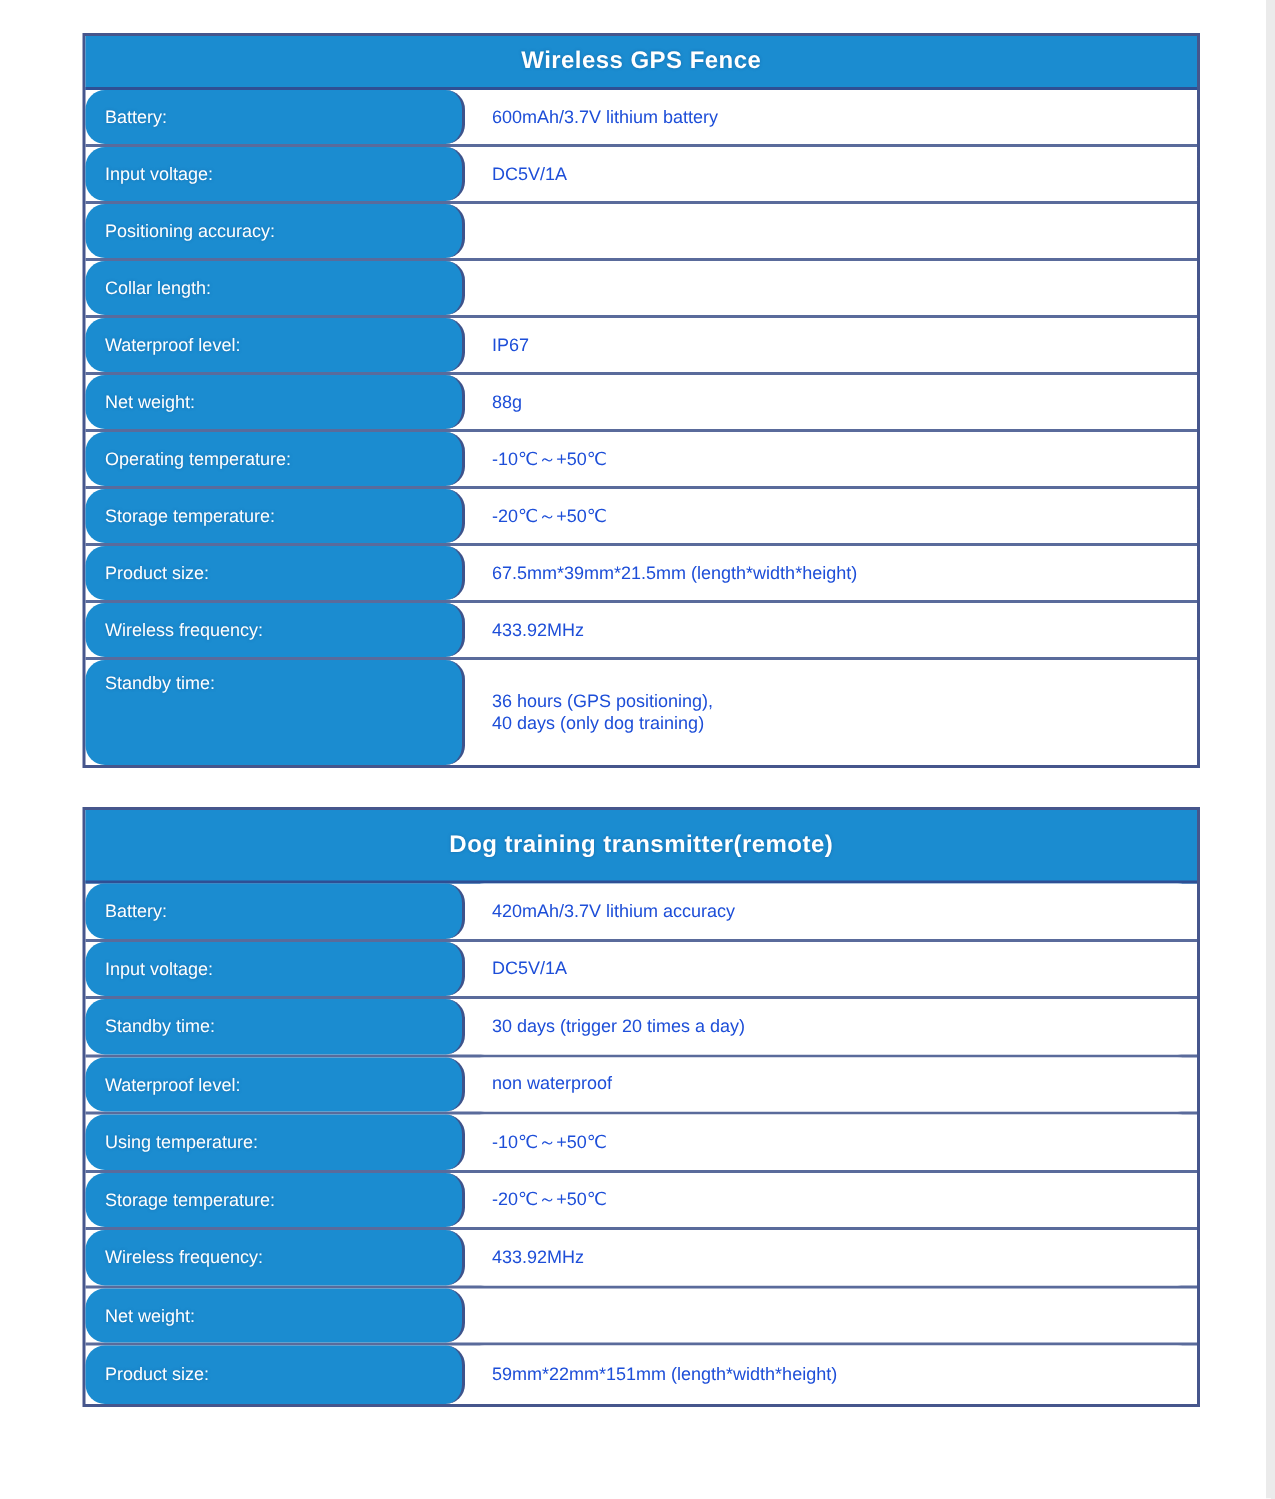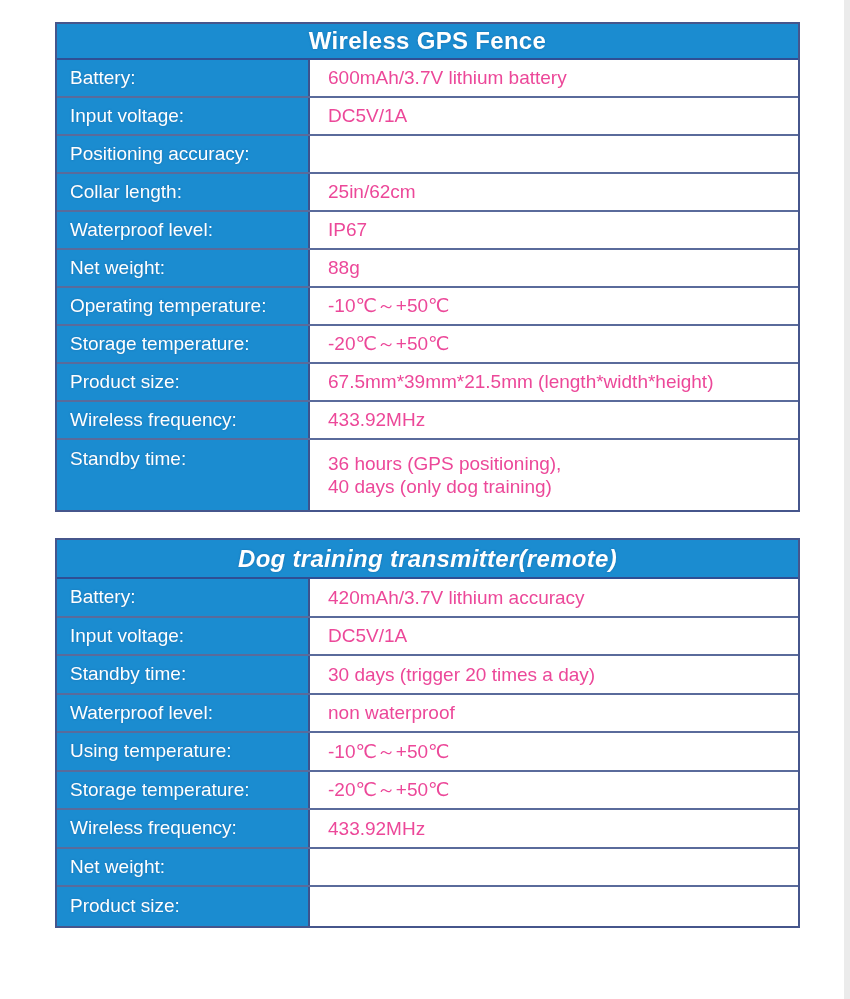--- a/index.html
+++ b/index.html
@@ -26,56 +26,57 @@
     width: 745px;
     border: 2px solid #46568c;
     background: #ffffff;
   }
   .spec-table.table-1 { top: 22px; }
   .spec-table.table-2 { top: 538px; }
   .table-header {
     background: #1b8cd0;
     color: #ffffff;
     font-weight: bold;
-    font-size: 24px;
+    font-size: 16px;
     letter-spacing: 0.3px;
     text-align: center;
     display: flex;
     align-items: center;
     justify-content: center;
     border-bottom: 2px solid #2f4f94;
     text-shadow: 0 0 2px rgba(20,80,140,0.55);
   }
   .table-1 .table-header { height: 36px; }
-  .table-2 .table-header { height: 39px; font-style: italic; }
+  .table-2 .table-header { height: 49px; }
   .row {
     display: grid;
     grid-template-columns: 253px 1fr;
     border-bottom: 2px solid #5a6b9b;
   }
   .row:last-child { border-bottom: none; }
   .table-1 .row { height: 38px; }
   .table-2 .row { height: 38.5px; }
   .table-1 .row.tall { height: 70px; }
   .cell {
     display: flex;
     align-items: center;
-    font-size: 19px;
+    font-size: 12px;
+    border-radius: 13px;
   }
   .cell.label {
     background: #1b8cd0;
     color: #ffffff;
     padding-left: 13px;
     border-right: 2px solid #3d538c;
     text-shadow: 0 0 2px rgba(30,90,150,0.5);
     white-space: nowrap;
   }
   .cell.value {
     background: #ffffff;
-    color: #ec4899;
+    color: #1d4ed8;
     padding-left: 18px;
     white-space: pre-line;
     line-height: 1.22;
   }
 </style>
 </head>
 <body>
 
 <div class="page">
 
@@ -88,21 +89,20 @@
     </div>
     <div class="row">
       <div class="cell label">Input voltage:</div>
       <div class="cell value">DC5V/1A</div>
     </div>
     <div class="row">
       <div class="cell label">Positioning accuracy:</div>
     </div>
     <div class="row">
       <div class="cell label">Collar length:</div>
-      <div class="cell value">25in/62cm</div>
     </div>
     <div class="row">
       <div class="cell label">Waterproof level:</div>
       <div class="cell value">IP67</div>
     </div>
     <div class="row">
       <div class="cell label">Net weight:</div>
       <div class="cell value">88g</div>
     </div>
     <div class="row">
@@ -157,17 +157,18 @@
     </div>
     <div class="row">
       <div class="cell label">Wireless frequency:</div>
       <div class="cell value">433.92MHz</div>
     </div>
     <div class="row">
       <div class="cell label">Net weight:</div>
     </div>
     <div class="row">
       <div class="cell label">Product size:</div>
+      <div class="cell value">59mm*22mm*151mm (length*width*height)</div>
     </div>
   </div>
 
   <div class="right-edge-band"></div>
 </div>
 
 </body></html>

